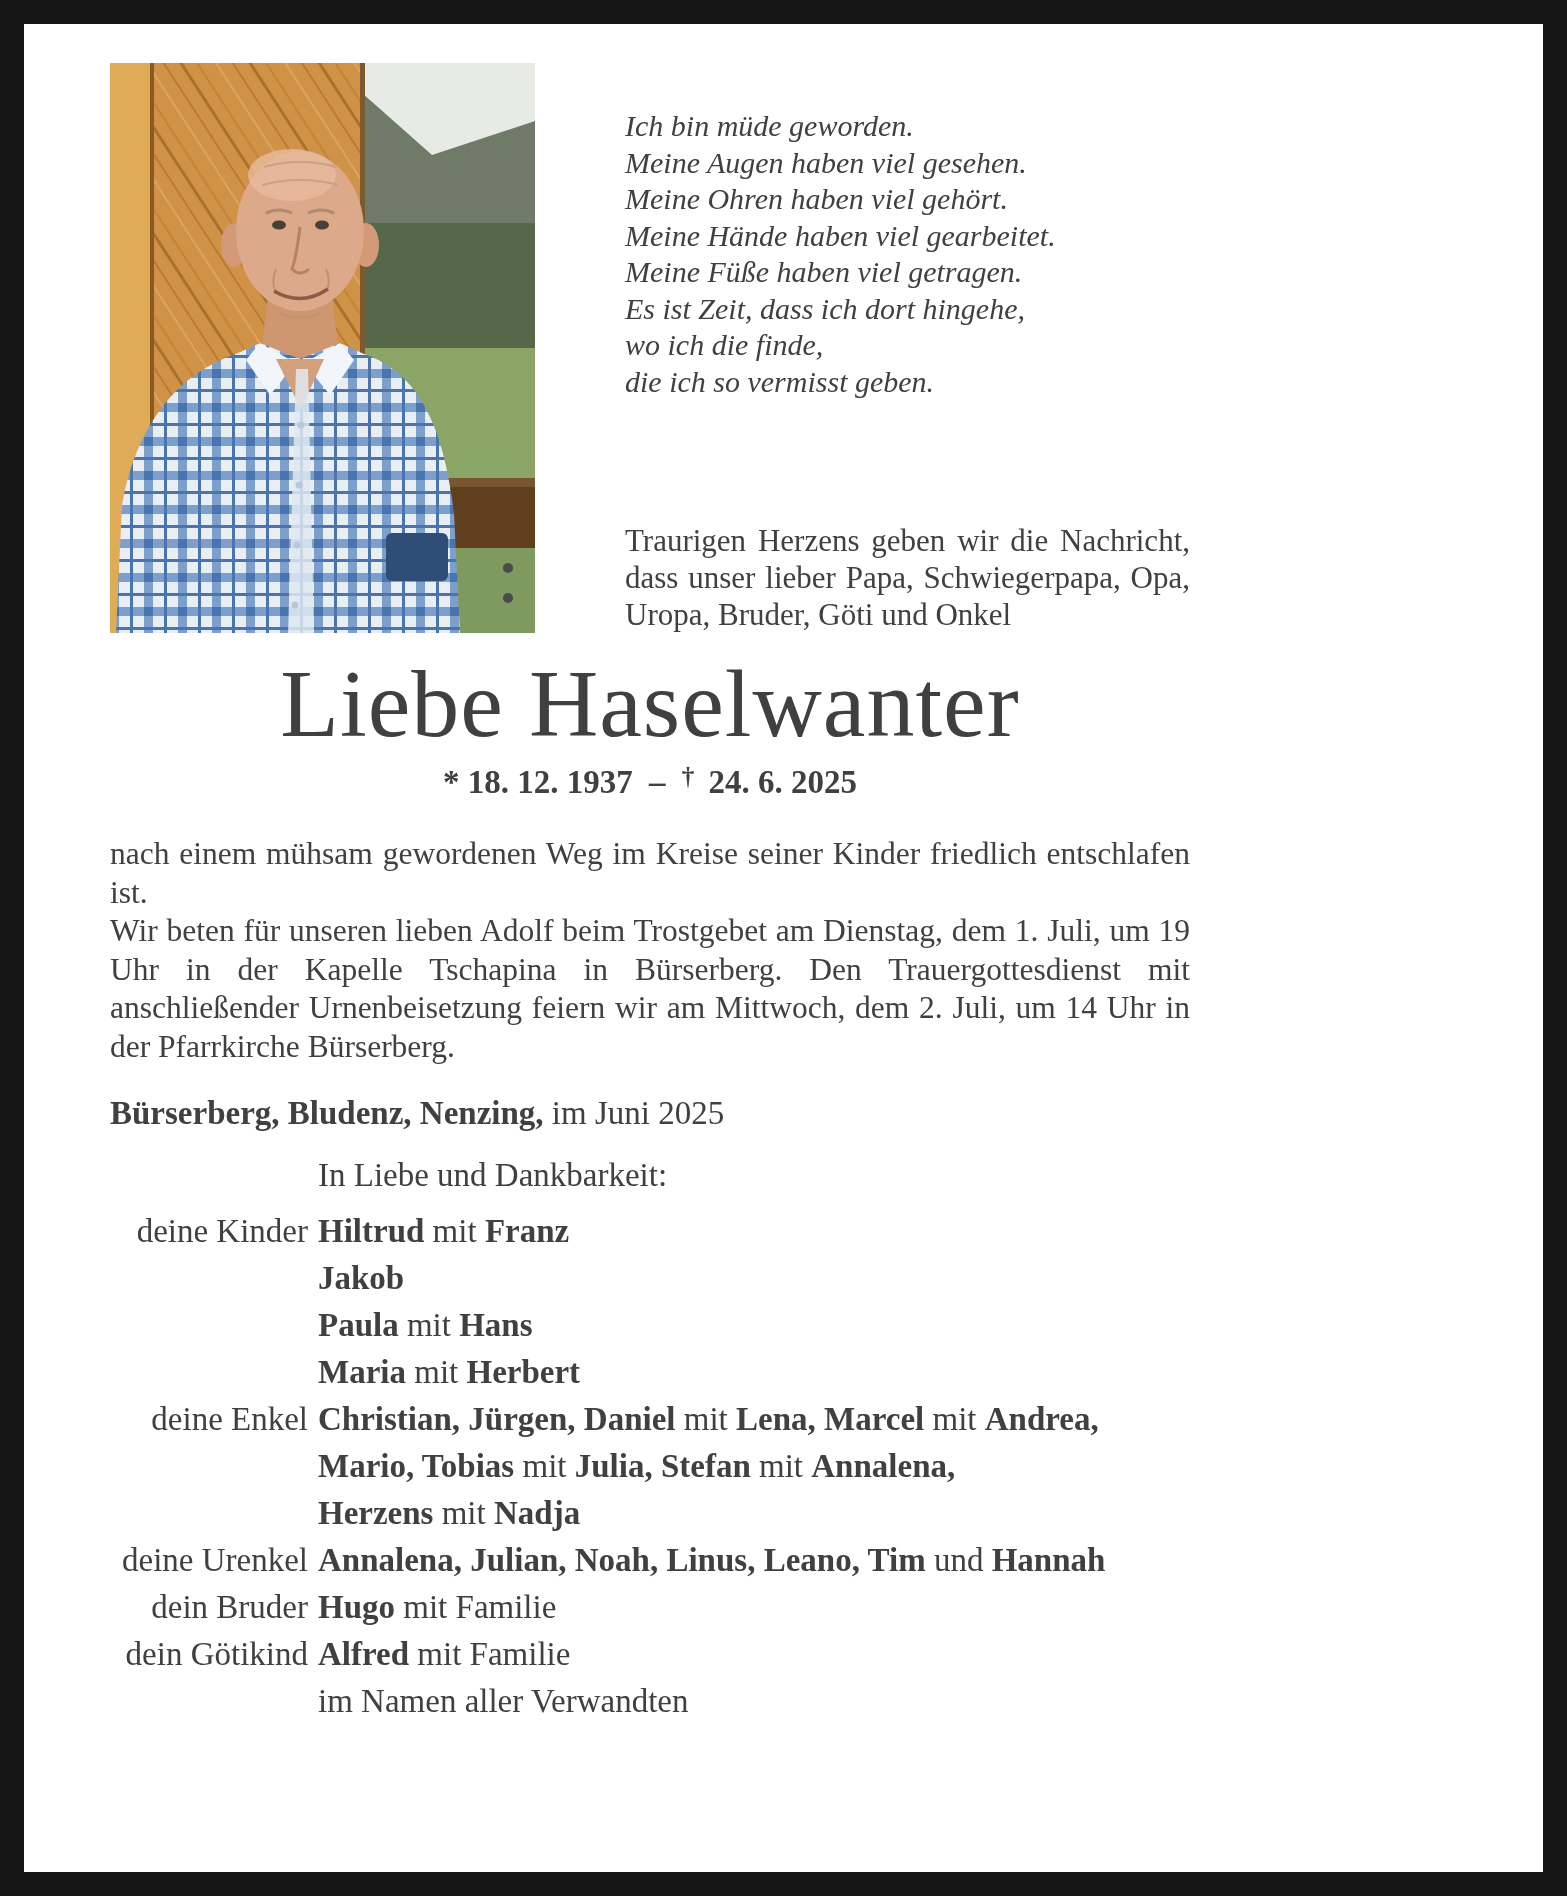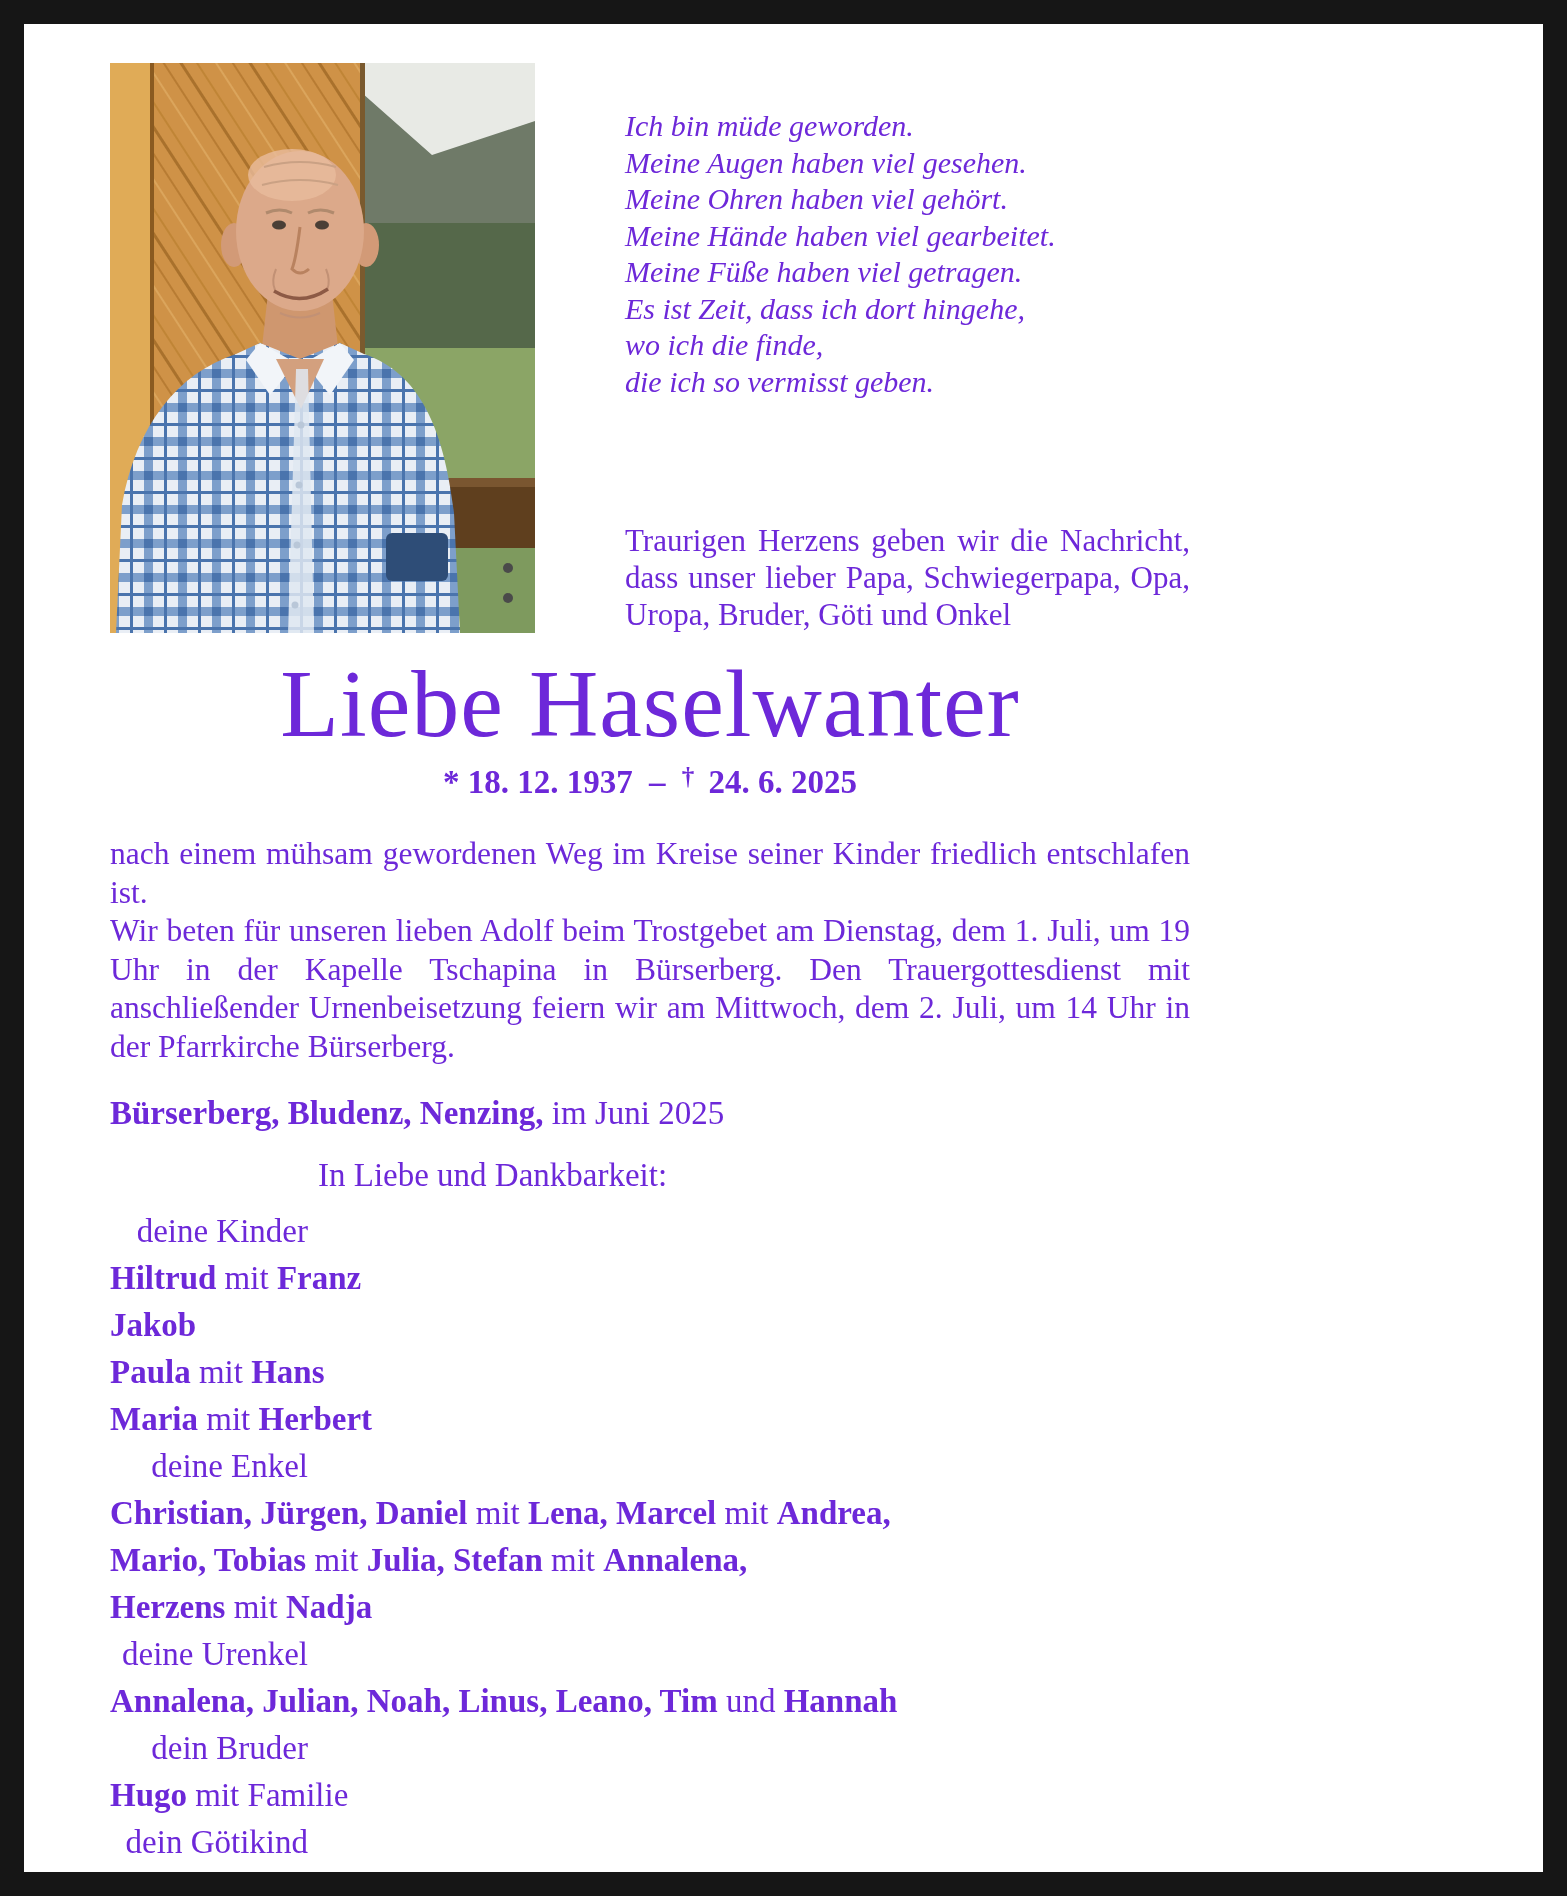--- a/index.html
+++ b/index.html
@@ -4,21 +4,21 @@
 <style>
   html, body { margin: 0; padding: 0; background: #ffffff; }
   .page {
     position: relative;
     width: 1567px;
     height: 1896px;
     box-sizing: border-box;
     background: #ffffff;
     border: 24px solid #161616;
     font-family: "Liberation Serif", "DejaVu Serif", serif;
-    color: #6d28d9;
+    color: #404040;
     overflow: hidden;
   }
   .content {
     position: absolute;
     left: 86px;
     top: 39px;
     width: 1080px;
   }
   .top-section { display: flex; }
   .photo-wrap { width: 425px; height: 570px; flex: none; }
@@ -80,21 +80,21 @@
     margin-top: 20px;
     margin-left: 208px;
     font-size: 33px;
     line-height: 42px;
   }
   .family {
     margin-top: 12px;
     font-size: 33px;
     line-height: 47px;
   }
-  .family-row { display: flex; flex-direction: column; }
+  .family-row { display: flex; }
   .family-row .label {
     width: 198px;
     padding-right: 10px;
     flex: none;
     text-align: right;
   }
   .family-row .names { flex: 1; }
   .b { font-weight: 700; }
 </style>
 </head>

